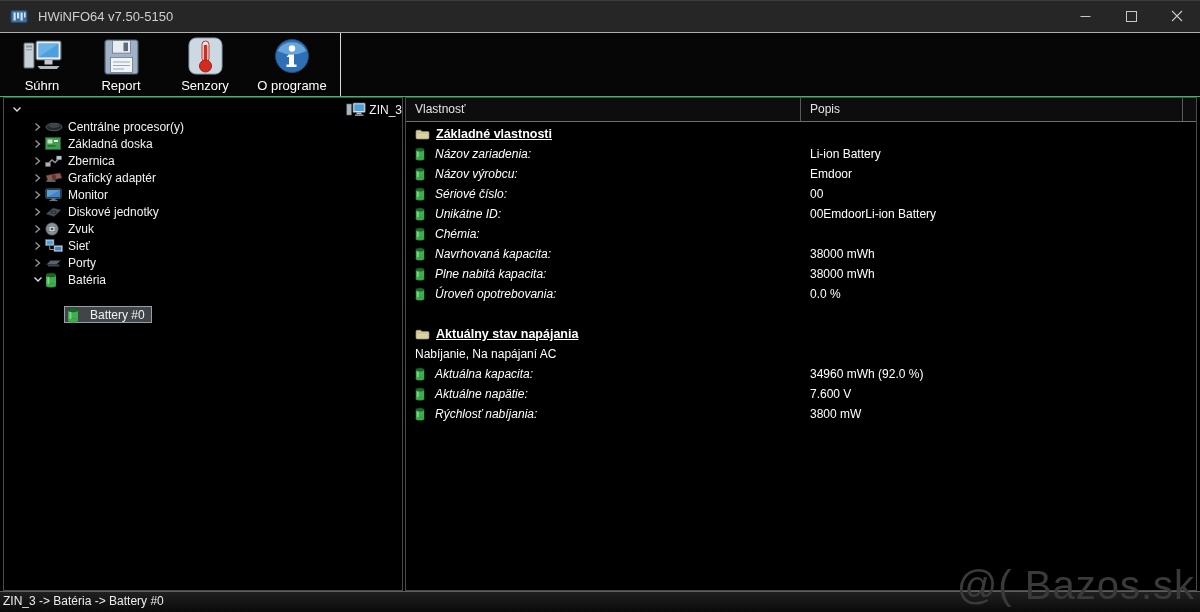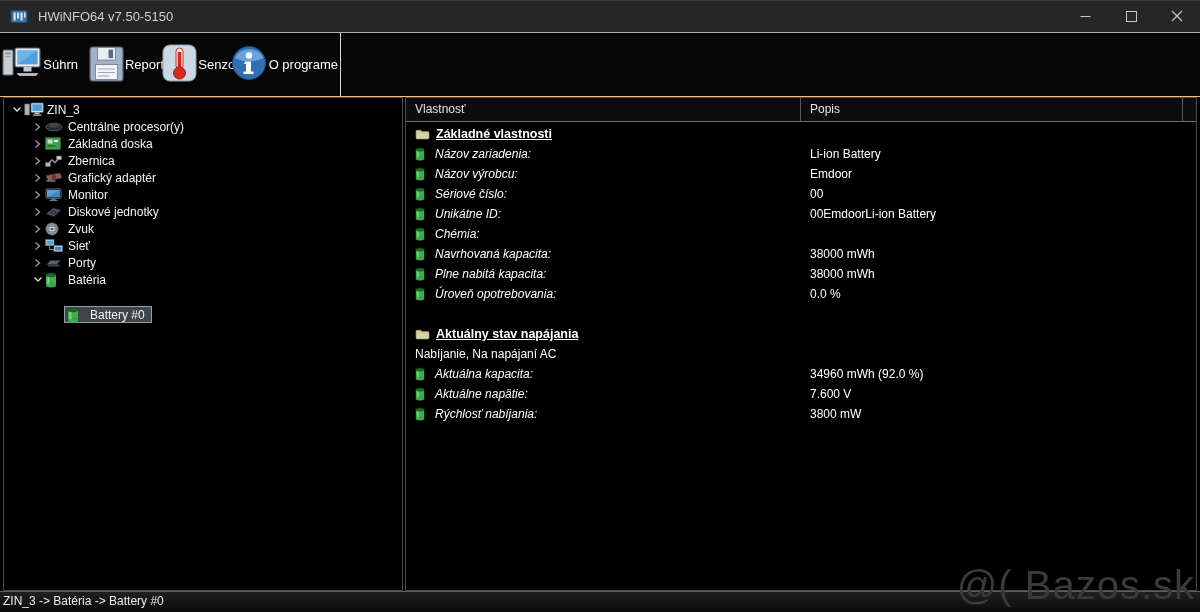--- a/index.html
+++ b/index.html
@@ -1,34 +1,34 @@
 <!DOCTYPE html>
 <html><head>
 <meta charset="utf-8">
 <style>
   html,body { margin:0; padding:0; background:#000; }
   .window {
-    position:relative; width:1200px; height:612px; background:#fdba74;
+    position:relative; width:1200px; height:612px; background:#22c55e;
     font-family:"Liberation Sans", sans-serif; overflow:hidden;
     border-top:1px solid #3c3c3c; box-sizing:border-box;
   }
   
   .titlebar {
     position:absolute; top:0; left:0; right:0; height:31px;
     background:#262626; border-bottom:1px solid #aeaeae;
     display:flex; align-items:center;
   }
   .app-icon { margin-left:10px; display:flex; align-items:center; }
   .title { margin-left:10px; color:#cfcfcf; font-size:13px; }
   .win-controls { margin-left:auto; display:flex; height:100%; }
   .win-btn { width:46px; height:31px; display:flex; align-items:center; justify-content:center; }
   
   .toolbar { position:absolute; top:32px; left:0; right:0; height:63px; background:#060606; }
   .tb-buttons { display:flex; height:100%; padding-left:6px; }
-  .tb-btn { display:flex; flex-direction:row; align-items:center; justify-content:flex-end; padding-bottom:3px; }
+  .tb-btn { display:flex; flex-direction:column; align-items:center; justify-content:flex-end; padding-bottom:3px; }
   .tb-btn:nth-child(1){ width:72px; } .tb-btn:nth-child(2){ width:86px; }
   .tb-btn:nth-child(3){ width:82px; } .tb-btn:nth-child(4){ width:92px;text-decoration:underline; }
   .tb-icon { height:40px; display:flex; align-items:flex-end; justify-content:center; }
   .tb-label { color:#fff; font-size:13px; margin-top:2px; white-space:nowrap; }
   .tb-sep { position:absolute; left:340px; top:0; bottom:0; width:1px; background:#d8d8d8; }
   
   .main { position:absolute; top:96px; left:0; right:0; height:494px; background:#000; }
   .tree-panel {
     position:absolute; left:3px; top:0; width:400px; height:494px;
     border:1px solid #4a4a4a; box-sizing:border-box; background:#000; overflow:hidden;
@@ -155,21 +155,21 @@
           </span>
           <span class="tb-label">O programe</span>
         </div>
       </div>
     <div class="tb-sep"></div>
   </div>
 
   <div class="main">
     <div class="tree-panel">
       <div class="tree-body">
-          <div class="tree-row" style="padding-left: 5px;">
+          <div class="tree-row" style="padding-left: 5px; justify-content: space-between;">
             <span class="chevron">
               <svg width="10" height="9" viewBox="0 0 10 9">
                 <path d="M1.5 2.5 L5 6 L8.5 2.5" fill="none" stroke="#e0e0e0" stroke-width="1.3"></path>
               </svg>
             </span>
             <span class="node">
               <span class="tree-icon">
                 <svg width="20" height="15" viewBox="0 0 20 15">
                   <rect x="0.8" y="2" width="4.6" height="11" fill="#aeb6bd" stroke="#667078" stroke-width="0.6"></rect>
                   <rect x="7" y="1" width="12.2" height="9.5" rx="0.8" fill="#e8edf1" stroke="#55616a" stroke-width="0.8"></rect>

